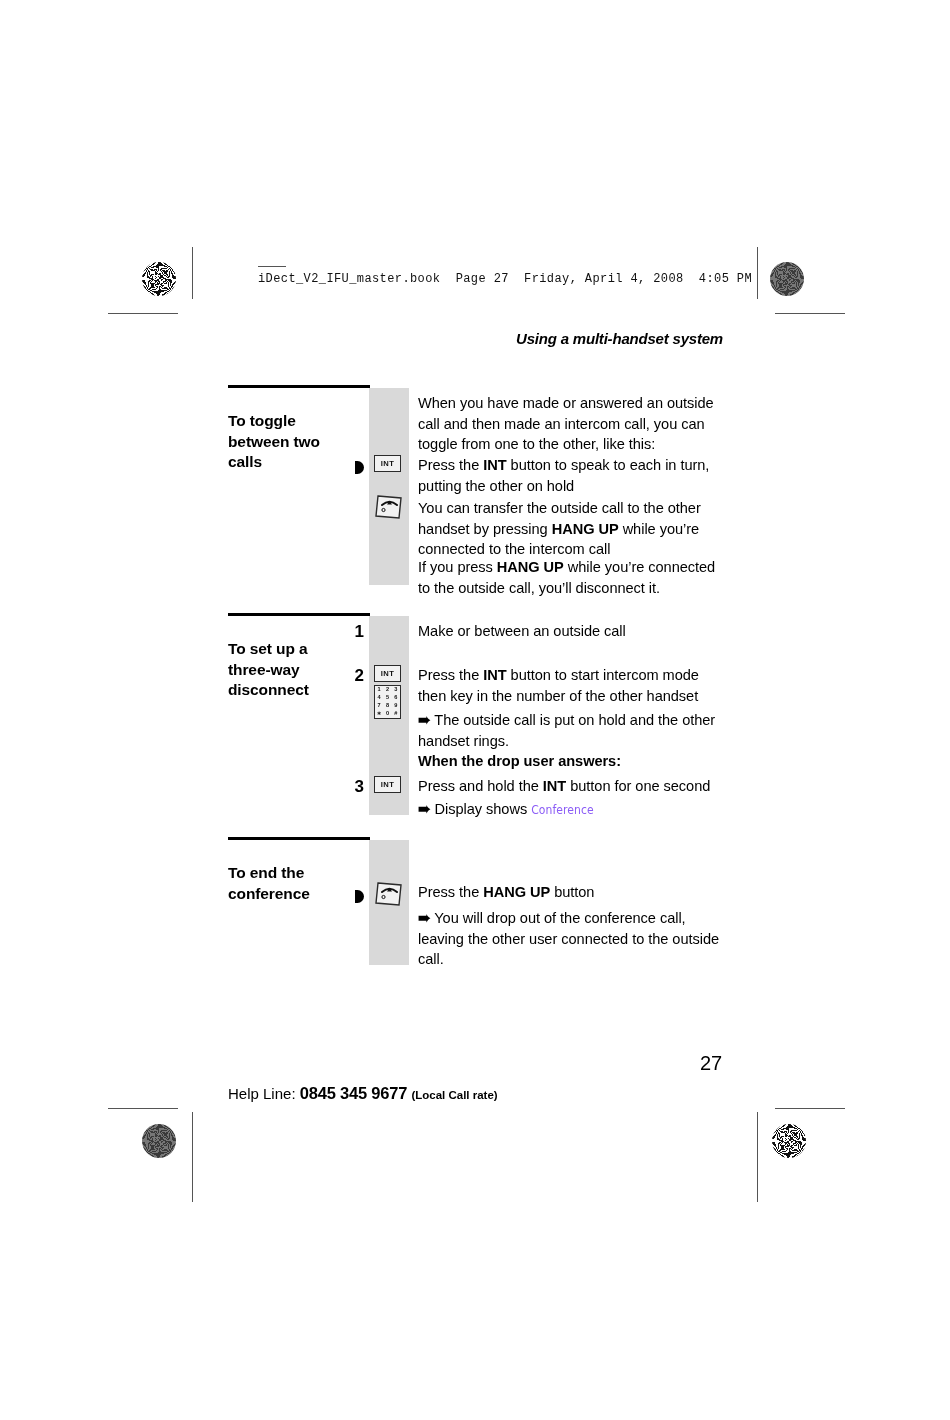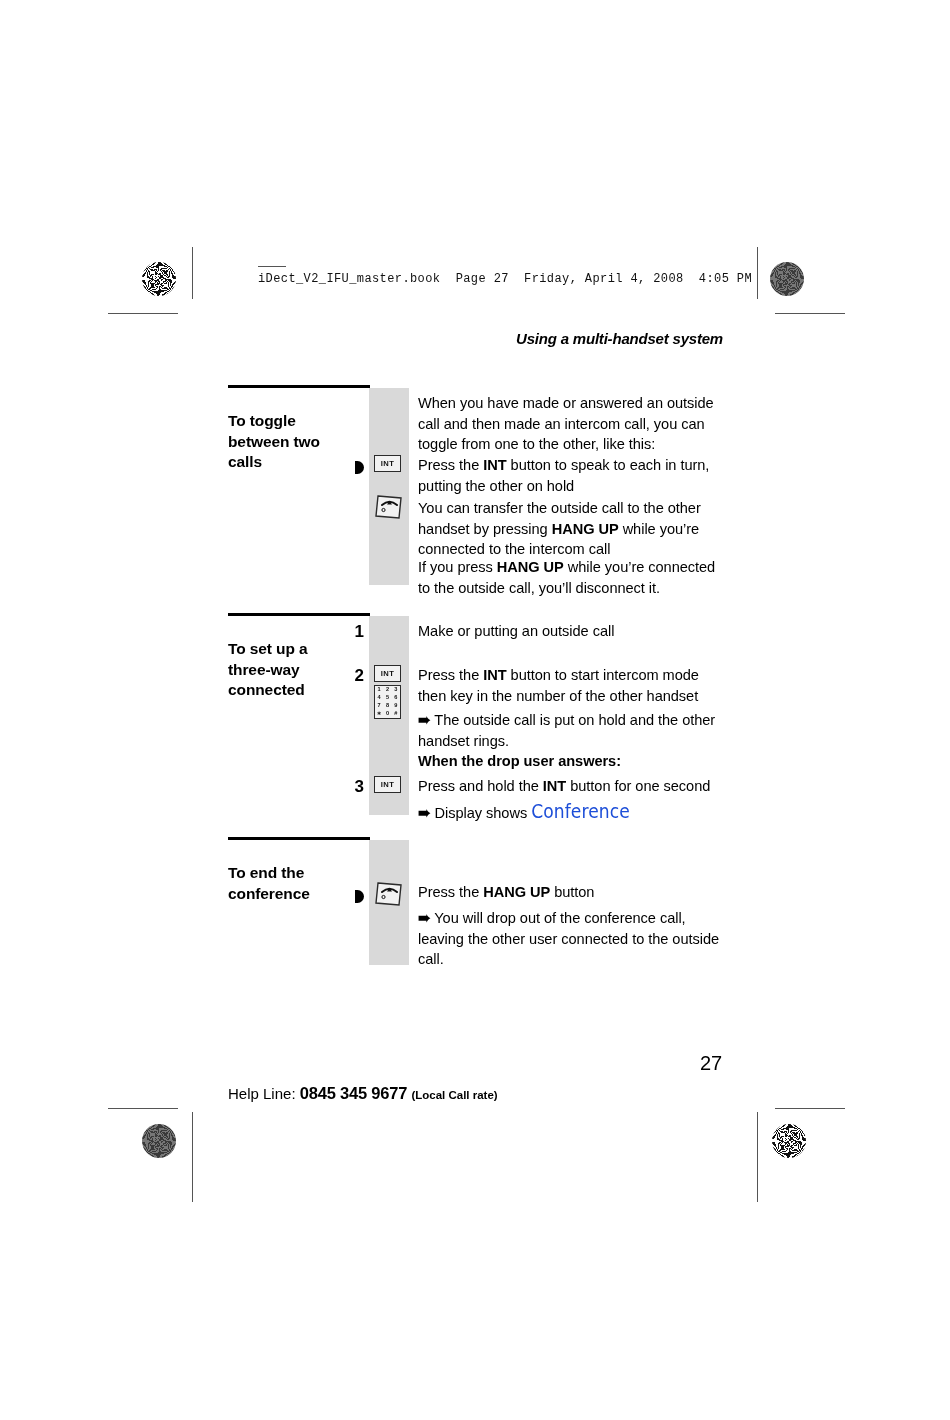--- a/index.html
+++ b/index.html
@@ -132,23 +132,23 @@
     font-size: 14.6px;
     line-height: 1.42;
     letter-spacing: -0.05px;
   }
   .body b { font-weight: bold; }
   .arrow {
     font-weight: bold;
     font-size: 15px;
   }
   .display-word {
-    color: #1d4ed8;
+    color: #8b5cf6;
     font-family: "DejaVu Sans Condensed", "Liberation Sans", sans-serif;
-    font-size: 19px;
+    font-size: 12px;
     letter-spacing: 0.1px;
   }
 
   
   .key-int {
     width: 27px;
     height: 17px;
     border: 1.6px solid #2b2b2b;
     background: #f2f2f2;
     box-sizing: border-box;
@@ -261,25 +261,25 @@
   </div>
 
   <div class="row" style="top:172px;">
     <div class="body">If you press <b>HANG UP</b> while you’re connected to the outside call, you’ll disconnect it.</div>
   </div>
 </div>
 
 <div class="section" style="top:613px;">
   <div class="rule"></div>
   <div class="band" style="height:199px;"></div>
-  <div class="head">To set up a three-way connected</div>
+  <div class="head">To set up a three-way disconnect</div>
 
   <div class="row" style="top:8px;">
     <div class="marker" style="top:2px;">1</div>
-    <div class="body">Make or putting an outside call</div>
+    <div class="body">Make or between an outside call</div>
   </div>
 
   <div class="row" style="top:52px;">
     <div class="marker" style="top:2px;">2</div>
     <div class="glyphbox" style="top:0px;">
       <div class="key-int">INT</div>
       <div class="key-pad" style="margin-top:3px;">
         <span>1</span>
         <span>2</span>
         <span>3</span>

